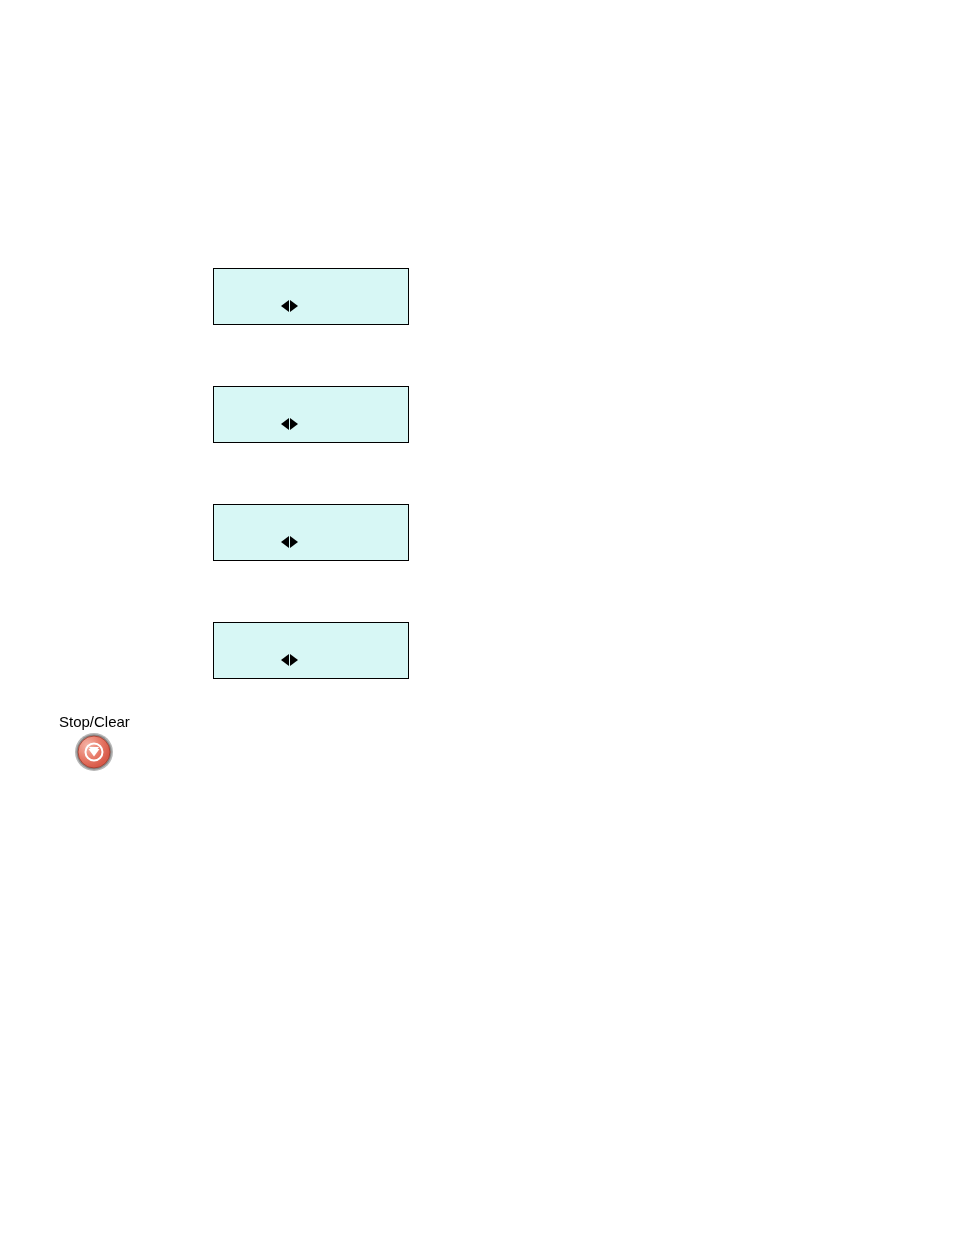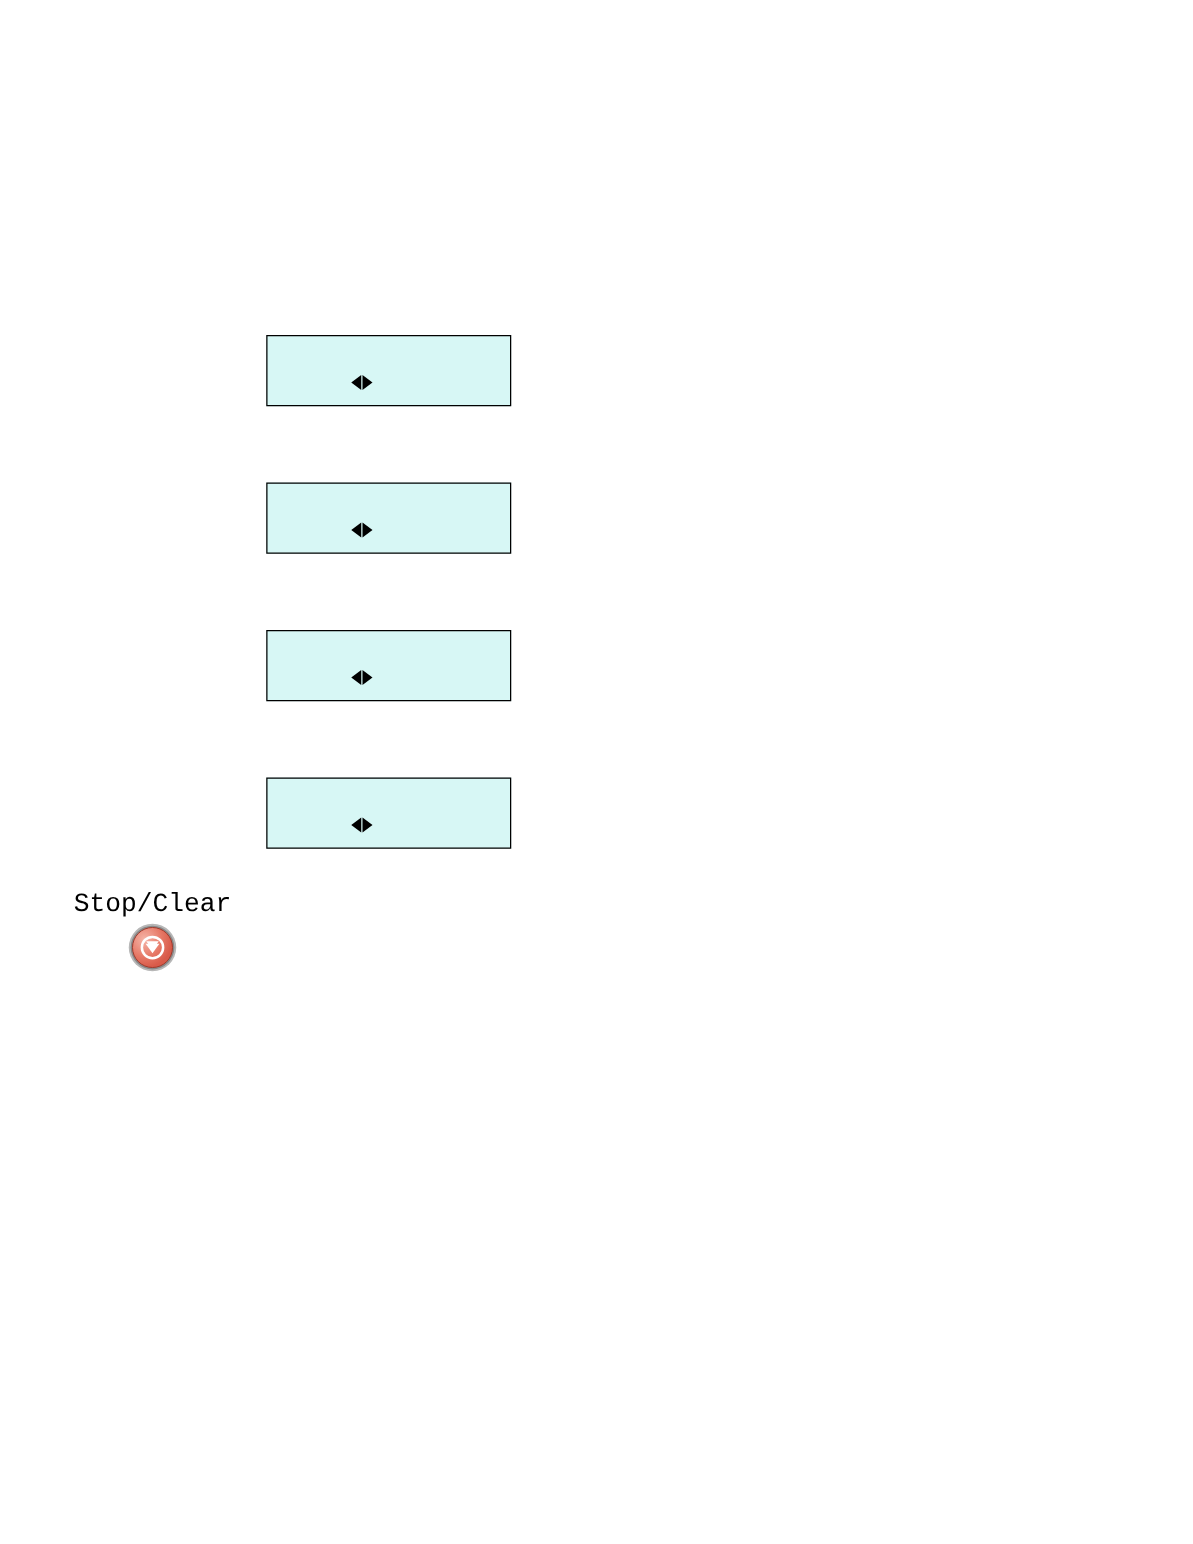--- a/index.html
+++ b/index.html
@@ -55,24 +55,24 @@
     transform: translateY(9px) translateX(-22px);
   }
 
   .stop-clear-block {
     position: absolute;
     left: 59px;
     top: 713px;
     text-align: center;
   }
   .stop-clear-label {
-    font-size: 21px;
+    font-size: 15px;
     color: #000;
     margin-bottom: 2px;
-    font-family: Liberation Mono, monospace;
+    font-family: Liberation Sans, sans-serif;
   }
   .stop-clear-button {
     width: 40px;
     height: 40px;
     margin: 0 auto;
   }
 </style>
 </head>
 <body>
 

